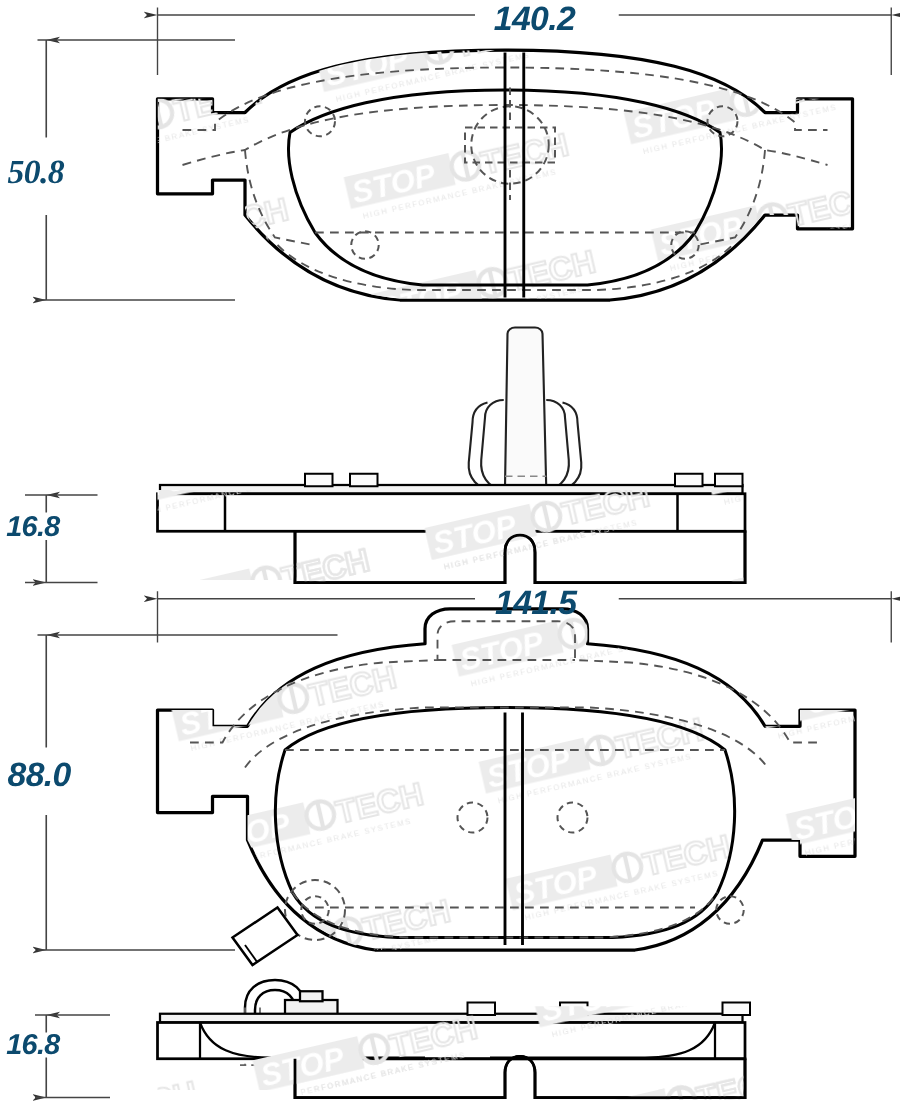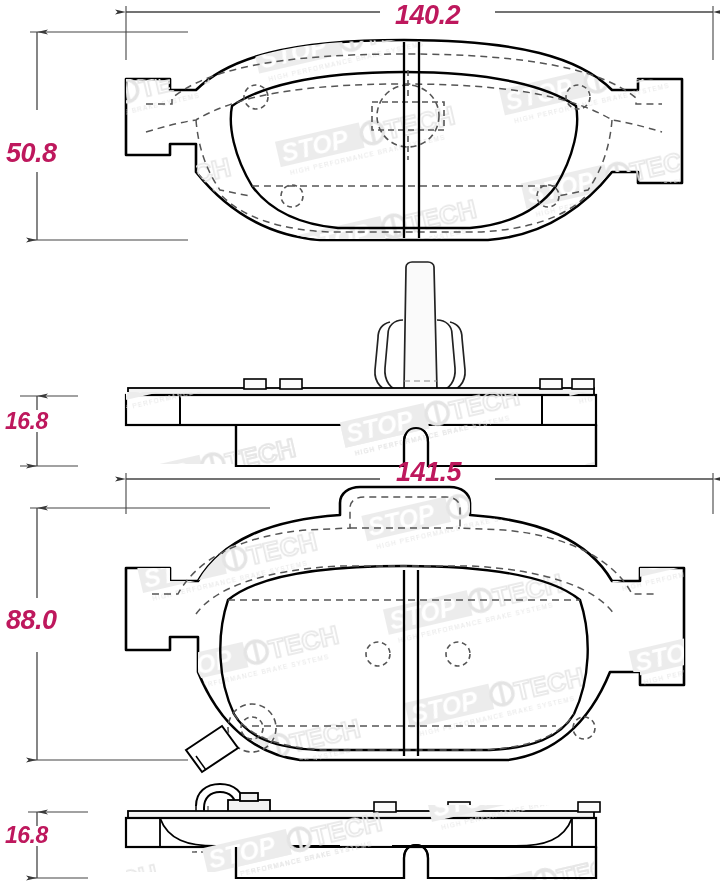--- a/index.html
+++ b/index.html
@@ -7,21 +7,21 @@
     width:720px;height:884px;position:relative;overflow:hidden;
     font-family:"Liberation Sans","DejaVu Sans",sans-serif;
     background:#fff;
   }
   #stage{position:absolute;left:0;top:0;width:720px;height:884px;}
   svg.drawing{position:absolute;left:0;top:0;width:720px;height:884px;display:block;}
   .dimlabel{
     position:absolute;
     font-weight:bold;
     font-style:italic;
-    color:#be185d;
+    color:#0c4a6e;
     font-family:"Liberation Sans","DejaVu Sans",sans-serif;
     white-space:nowrap;
     letter-spacing:-0.5px;
   }
   .dim-h{font-size:27px;}
   .dim-v{font-size:27px;}
   .dim-small{font-size:23px;}
 </style>
 </head>
 <body>
@@ -322,23 +322,23 @@
     <g stroke="#444" fill="none">
       <line x1="37" y1="812" x2="37" y2="826" stroke-width="1.3" marker-start="url(#arrU)"></line>
       <line x1="37" y1="846" x2="37" y2="878" stroke-width="1.3" marker-end="url(#arrD)"></line>
       <line x1="28" y1="812" x2="88" y2="812" stroke-width="1.1"></line>
       <line x1="28" y1="878" x2="88" y2="878" stroke-width="1.1"></line>
     </g>
   </svg>
 
   <div class="dimlabel dim-h" style="left:395px;top:0px;">140.2</div>
 
-  <div class="dimlabel dim-v" style="left:6px;top:138px;">50.8</div>
+  <div class="dimlabel dim-v" style="left:6px;top:122px;font-family:Liberation Serif, serif;">50.8</div>
 
   <div class="dimlabel dim-small" style="left:5px;top:408px;">16.8</div>
 
-  <div class="dimlabel dim-h" style="left:396px;top:457px;">141.5</div>
+  <div class="dimlabel dim-h" style="left:396px;top:467px;">141.5</div>
 
   <div class="dimlabel dim-v" style="left:6px;top:605px;">88.0</div>
 
   <div class="dimlabel dim-small" style="left:5px;top:822px;">16.8</div>
 
 </div>
 
 </body></html>

